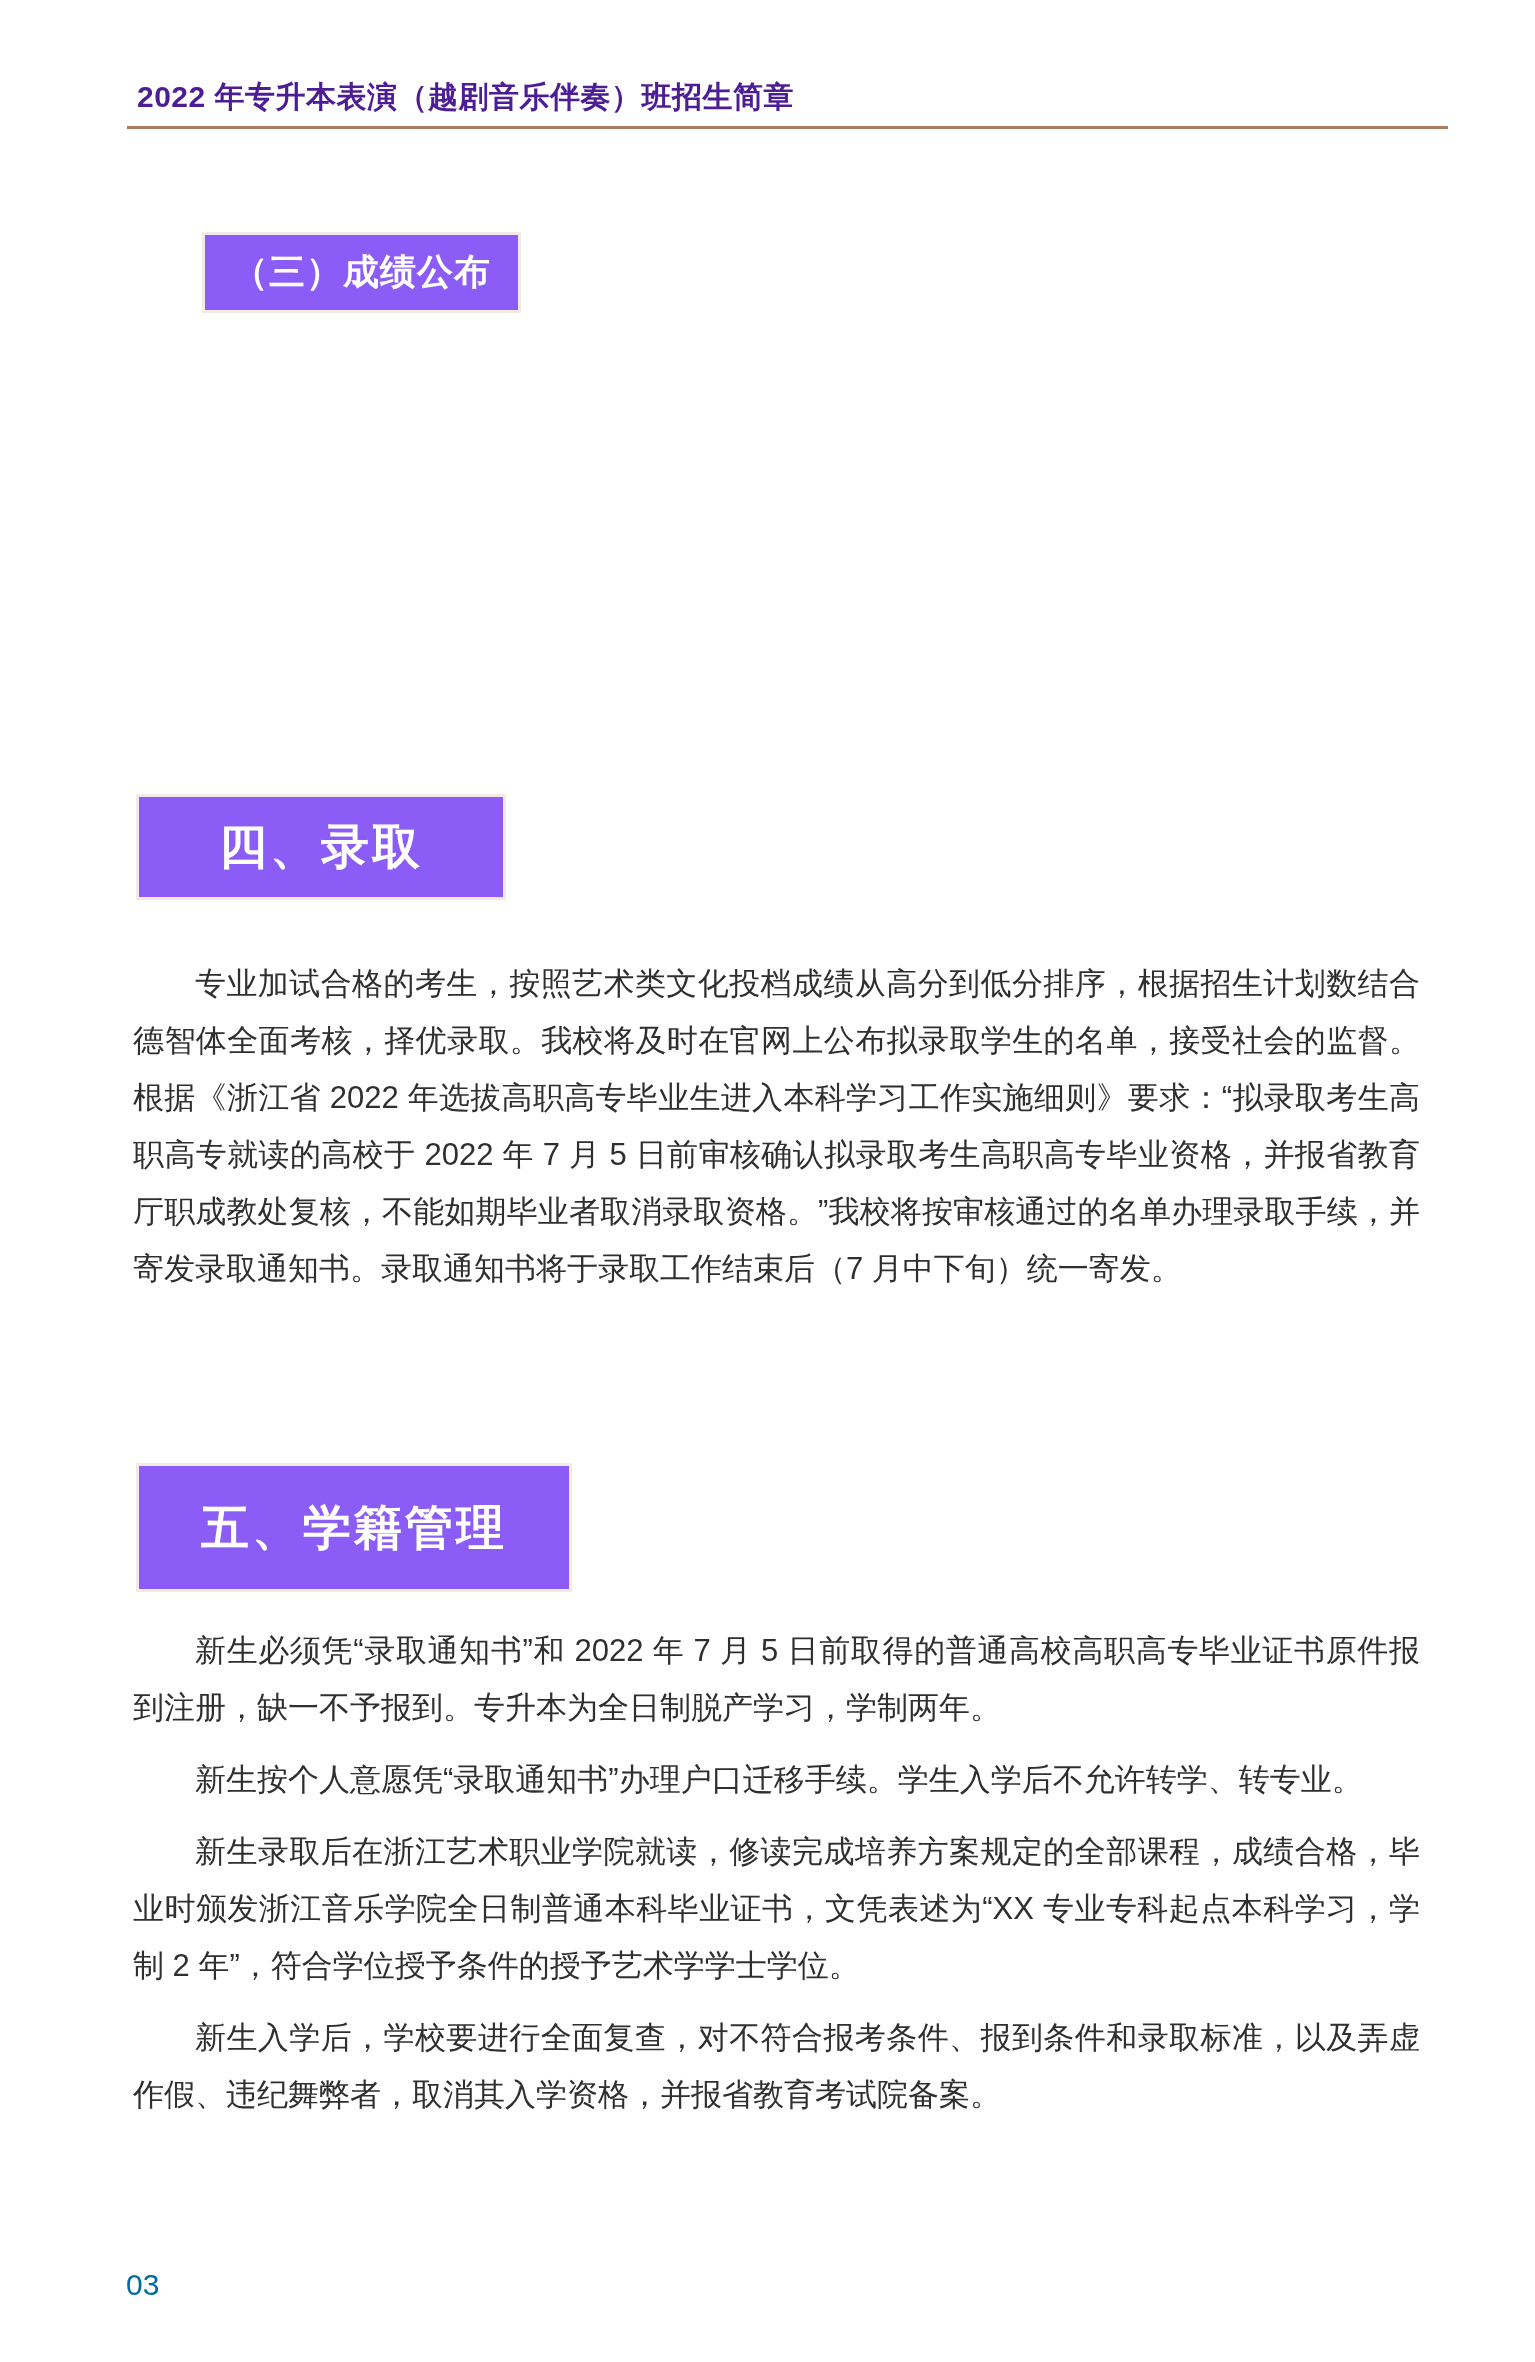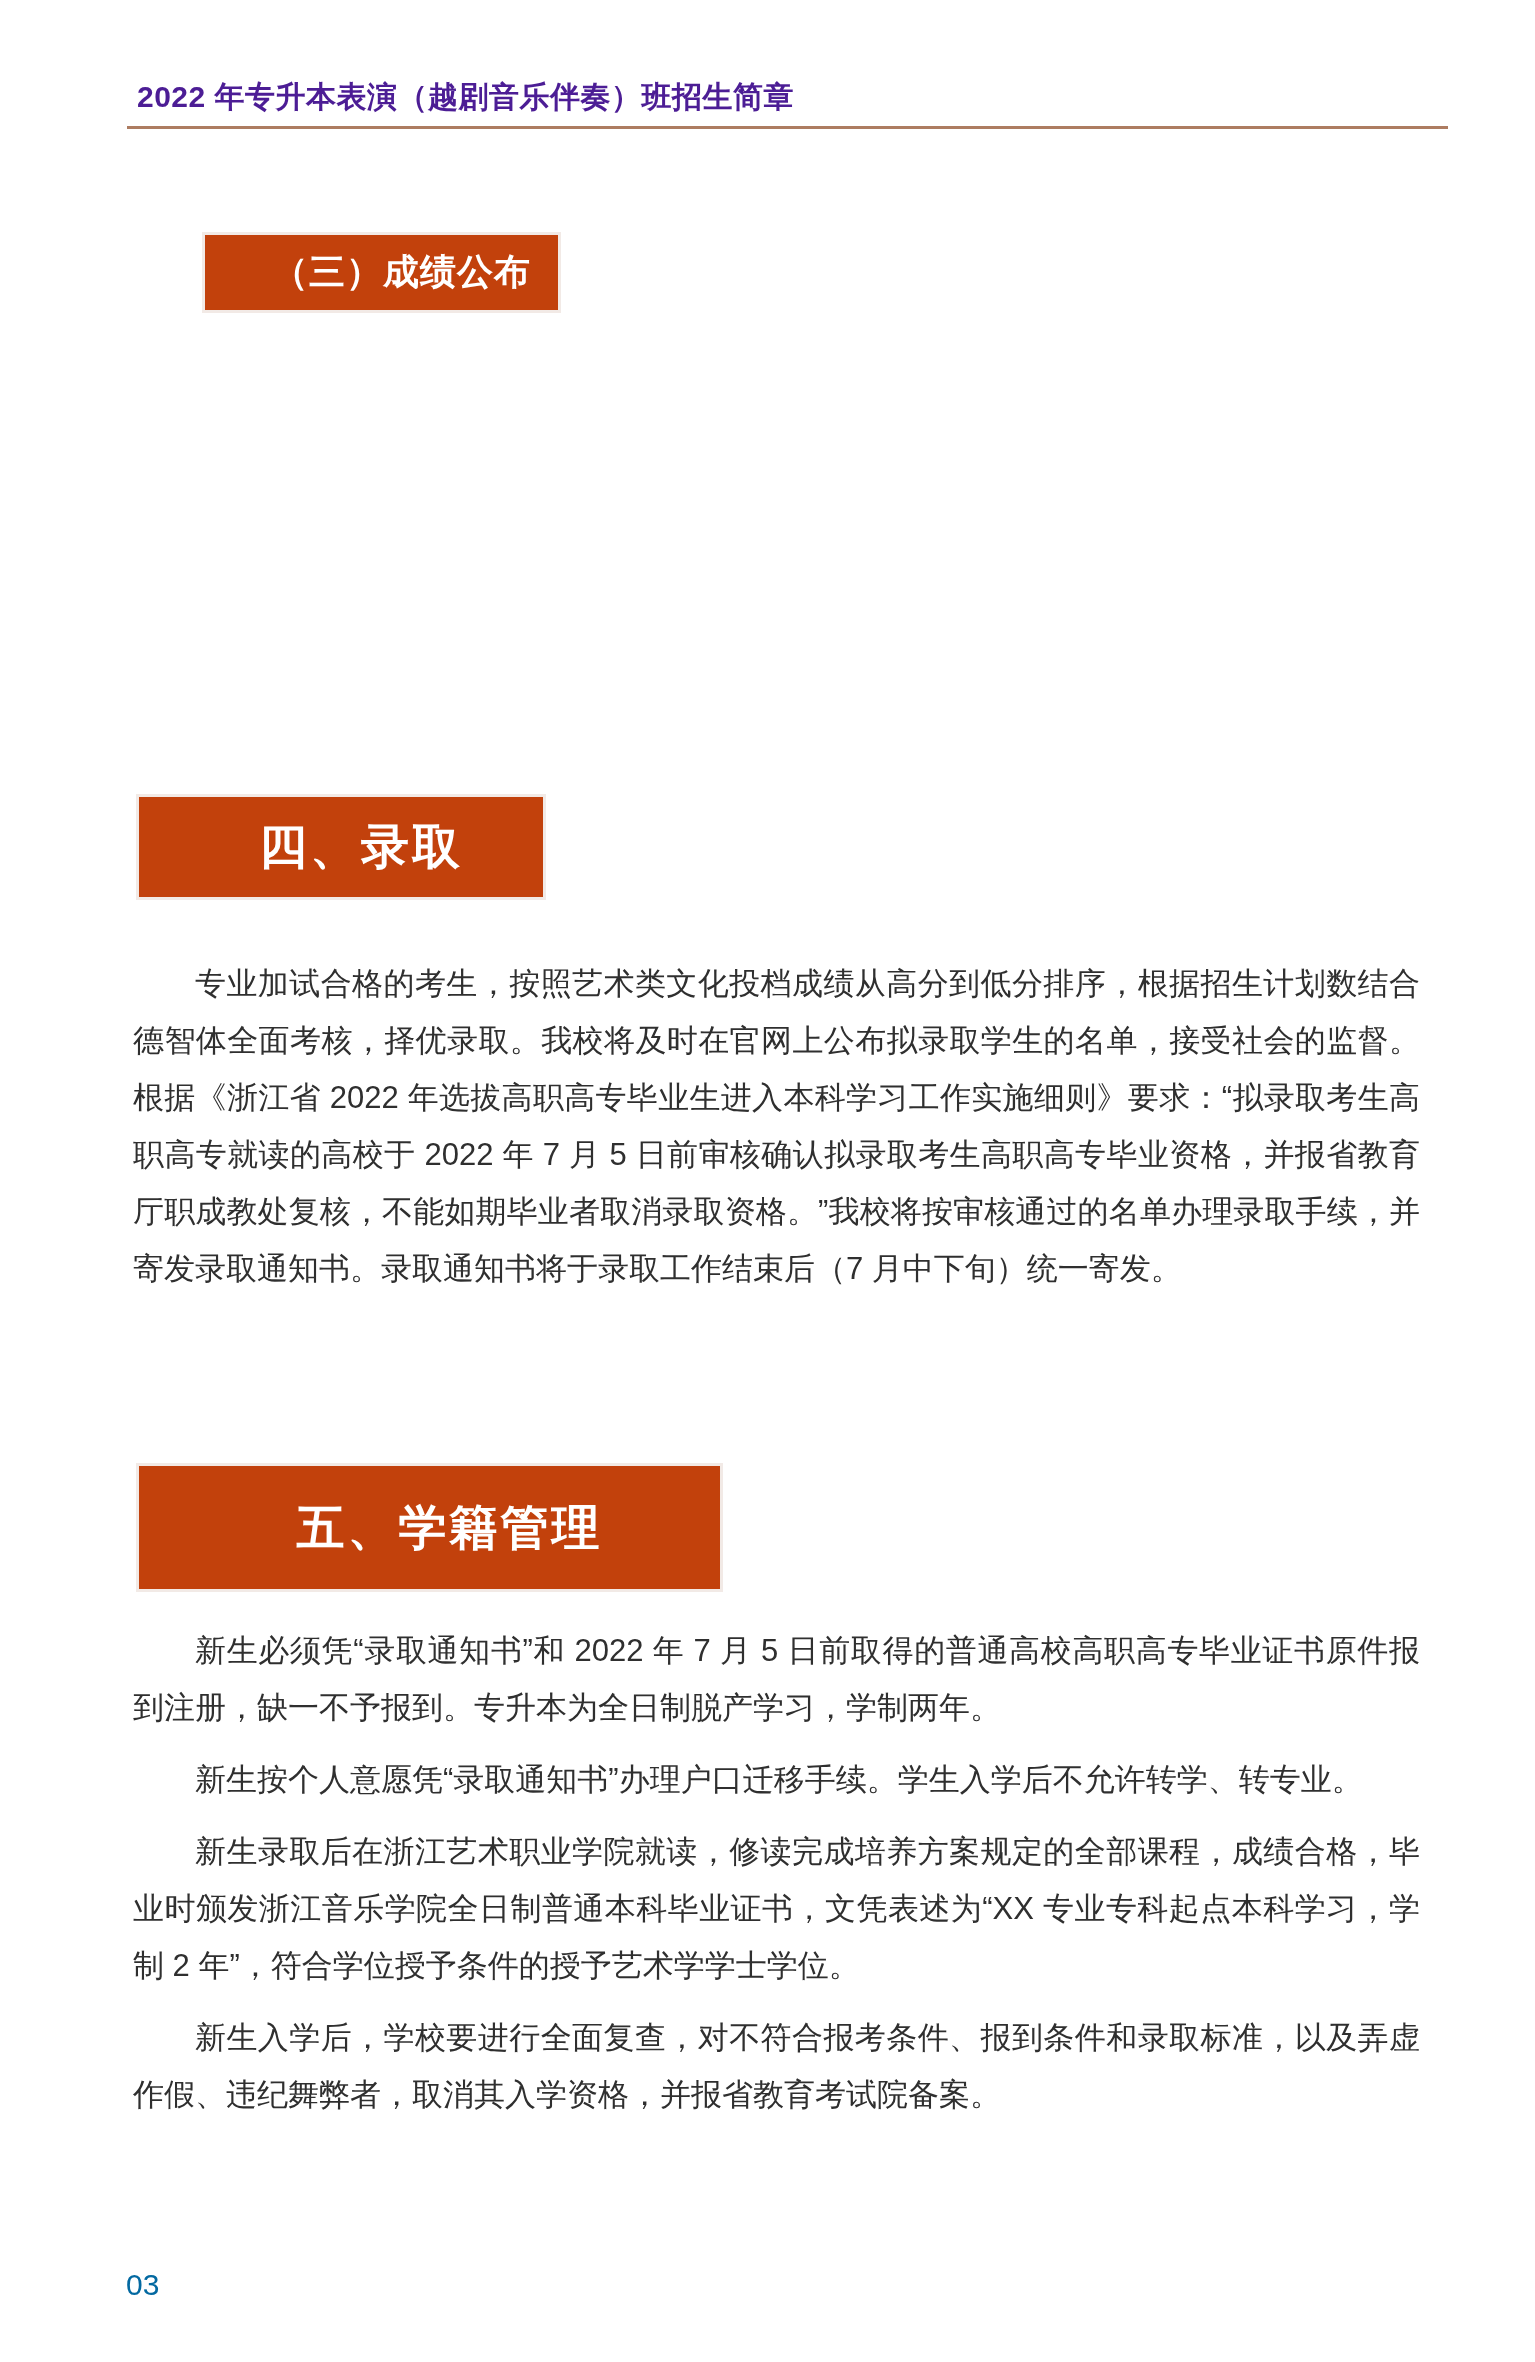--- a/index.html
+++ b/index.html
@@ -30,45 +30,44 @@
     left: 127px;
     top: 126px;
     width: 1321px;
     height: 3px;
     background: #ad7c61;
   }
 
   
   .heading-box {
     position: absolute;
-    background: #c2410c;
+    background: #8b5cf6;
     color: #ffffff;
     display: flex;
     align-items: center;
     justify-content: center;
     box-shadow: 0 0 0 3px rgba(165, 104, 78, 0.14);
-    padding-left: 40px;
   }
   .sub-heading-box {
     left: 205px;
     top: 235px;
     width: 313px;
     height: 75px;
     font-size: 36px;
     font-weight: 700;
     letter-spacing: 1px;
   }
   .major-heading-box {
     font-family: "DejaVu Serif", "Liberation Serif", serif;
     font-weight: 700;
     font-size: 48px;
     letter-spacing: 3px;
   }
   #sec4-box { left: 139px; top: 797px;  width: 364px; height: 100px; }
-  #sec5-box { left: 139px; top: 1466px; width: 541px; height: 123px; }
+  #sec5-box { left: 139px; top: 1466px; width: 430px; height: 123px; }
 
   
   .body-block {
     position: absolute;
     left: 133px;
     width: 1287px;
     font-size: 31px;
     line-height: 57px;
     font-weight: 300;
     color: #2f2f2f;

